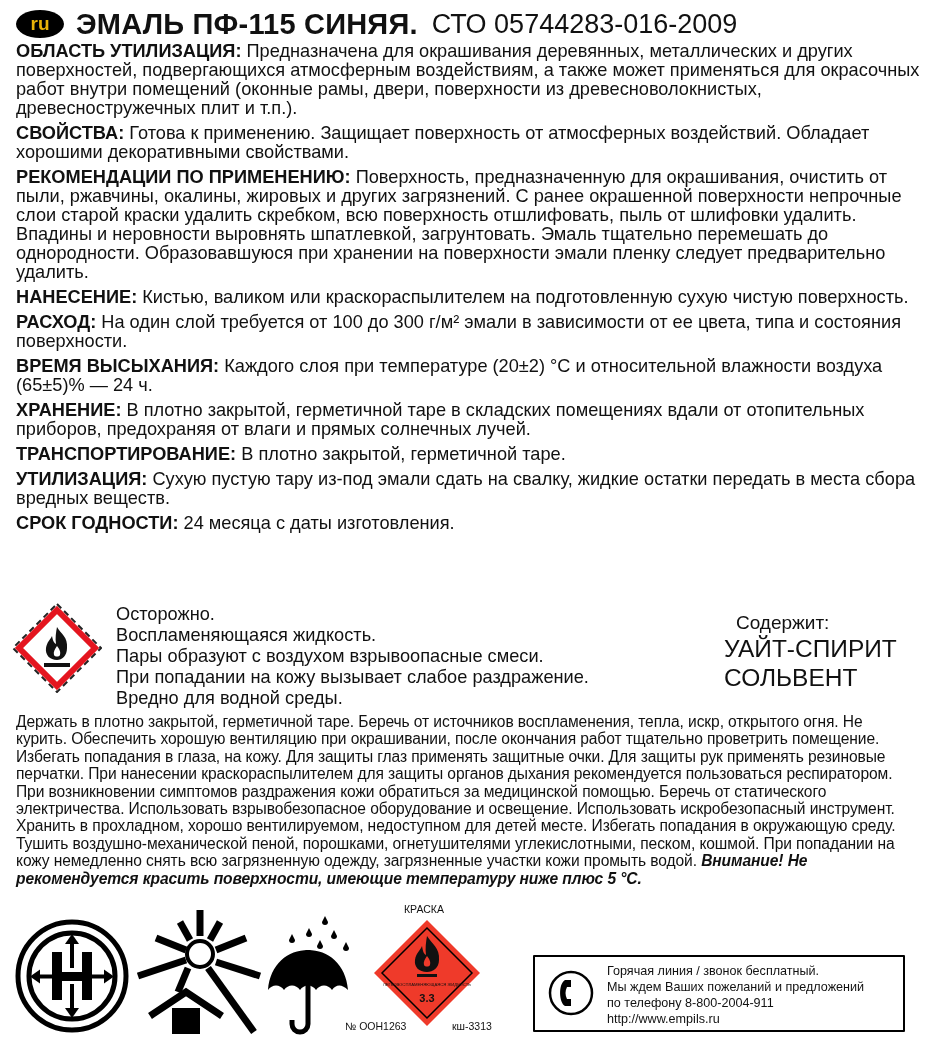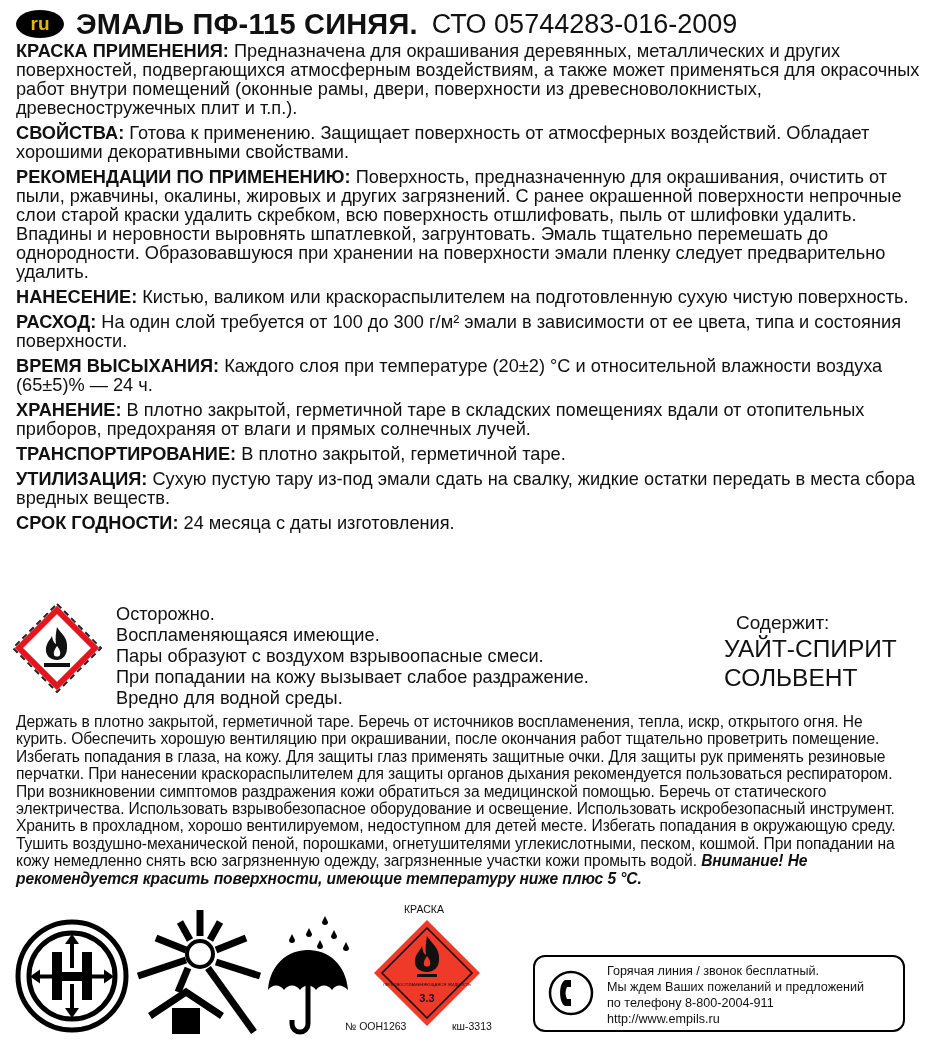--- a/index.html
+++ b/index.html
@@ -16,35 +16,35 @@
   .hazard { position: absolute; left: 12px; top: 603px; width: 90px; height: 90px; }
   .phrases { position: absolute; left: 116px; top: 604px; font-size: 18.2px; line-height: 21px; }
   .contains { position: absolute; left: 724px; top: 612px; }
   .contains .lbl { font-size: 19px; line-height: 22px; margin-left: 12px; }
   .contains .item { font-size: 24.5px; line-height: 29px; }
   .safety { position: absolute; left: 16px; top: 713px; width: 900px; font-size: 15.6px; line-height: 17.4px; letter-spacing: -0.1px; }
   .safety em { font-weight: bold; font-style: italic; }
   .icon { position: absolute; }
   .cap-top { position: absolute; font-size: 10.5px; }
   .cap { position: absolute; font-size: 10.5px; }
-  .hotline { position: absolute; left: 533px; top: 955px; width: 372px; height: 77px; border: 2.5px solid #000; border-radius: 12px; box-sizing: border-box; }
+  .hotline { position: absolute; left: 533px; top: 955px; width: 372px; height: 77px; border: 2.5px solid #000; border-radius: 1px; box-sizing: border-box; }
   .hotline .txt { position: absolute; left: 72px; top: 6px; font-size: 12.6px; line-height: 16px; }
   .hotline .phone { position: absolute; left: 12px; top: 12px; }
 </style>
 </head>
 <body>
 
 <div class="title-row">
   <div class="ru-badge">ru</div>
   <span class="title-main">ЭМАЛЬ ПФ-115 СИНЯЯ.</span>
   <span class="title-std">СТО 05744283-016-2009</span>
 </div>
 
 <div class="sections">
-  <div class="sec"><b>КРАСКА ПРИМЕНЕНИЯ:</b><span> Предназначена для окрашивания деревянных, металлических и других поверхностей, подвергающихся атмосферным воздействиям, а также может применяться для окрасочных работ внутри помещений (оконные рамы, двери, поверхности из древесноволокнистых, древесностружечных плит и т.п.).</span></div>
+  <div class="sec"><b>ОБЛАСТЬ УТИЛИЗАЦИЯ:</b><span> Предназначена для окрашивания деревянных, металлических и других поверхностей, подвергающихся атмосферным воздействиям, а также может применяться для окрасочных работ внутри помещений (оконные рамы, двери, поверхности из древесноволокнистых, древесностружечных плит и т.п.).</span></div>
   <div class="sec"><b>СВОЙСТВА:</b><span> Готова к применению. Защищает поверхность от атмосферных воздействий. Обладает хорошими декоративными свойствами.</span></div>
   <div class="sec"><b>РЕКОМЕНДАЦИИ ПО ПРИМЕНЕНИЮ:</b><span> Поверхность, предназначенную для окрашивания, очистить от пыли, ржавчины, окалины, жировых и других загрязнений. С ранее окрашенной поверхности непрочные слои старой краски удалить скребком, всю поверхность отшлифовать, пыль от шлифовки удалить. Впадины и неровности выровнять шпатлевкой, загрунтовать. Эмаль тщательно перемешать до однородности. Образовавшуюся при хранении на поверхности эмали пленку следует предварительно удалить.</span></div>
   <div class="sec"><b>НАНЕСЕНИЕ:</b><span> Кистью, валиком или краскораспылителем на подготовленную сухую чистую поверхность.</span></div>
   <div class="sec"><b>РАСХОД:</b><span> На один слой требуется от 100 до 300 г/м² эмали в зависимости от ее цвета, типа и состояния поверхности.</span></div>
   <div class="sec"><b>ВРЕМЯ ВЫСЫХАНИЯ:</b><span> Каждого слоя при температуре (20±2) °С и относительной влажности воздуха (65±5)% — 24 ч.</span></div>
   <div class="sec"><b>ХРАНЕНИЕ:</b><span> В плотно закрытой, герметичной таре в складских помещениях вдали от отопительных приборов, предохраняя от влаги и прямых солнечных лучей.</span></div>
   <div class="sec"><b>ТРАНСПОРТИРОВАНИЕ:</b><span> В плотно закрытой, герметичной таре.</span></div>
   <div class="sec"><b>УТИЛИЗАЦИЯ:</b><span> Сухую пустую тару из-под эмали сдать на свалку, жидкие остатки передать в места сбора вредных веществ.</span></div>
   <div class="sec"><b>СРОК ГОДНОСТИ:</b><span> 24 месяца с даты изготовления.</span></div>
 </div>
@@ -54,21 +54,21 @@
     <polygon points="45,1 89,45 45,89 1,45" fill="#fff" stroke="#222" stroke-width="2" stroke-dasharray="6,4"></polygon>
     <polygon points="45,7 83,45 45,83 7,45" fill="#fff" stroke="#e4151f" stroke-width="6"></polygon>
     <path d="M45 24 C49 31 56 34 55 45 C55 53 50 57 45 57 C38 57 33 52 34 45 C35 39 38 37 40 33 C41 38 42 40 44 41 C43 35 44 29 45 24 Z" fill="#111"></path>
     <path d="M45 43 C47 46 49 48 48 52 C47 54 43 54 42 52 C41 49 43 46 45 43 Z" fill="#fff"></path>
     <rect x="32" y="60" width="26" height="4" fill="#111"></rect>
   </svg>
 </div>
 
 <div class="phrases">
   <div>Осторожно.</div>
-  <div>Воспламеняющаяся имеющие.</div>
+  <div>Воспламеняющаяся жидкость.</div>
   <div>Пары образуют с воздухом взрывоопасные смеси.</div>
   <div>При попадании на кожу вызывает слабое раздражение.</div>
   <div>Вредно для водной среды.</div>
 </div>
 
 <div class="contains">
   <div class="lbl">Содержит:</div>
   <div class="item">УАЙТ-СПИРИТ</div>
   <div class="item">СОЛЬВЕНТ</div>
 </div>

